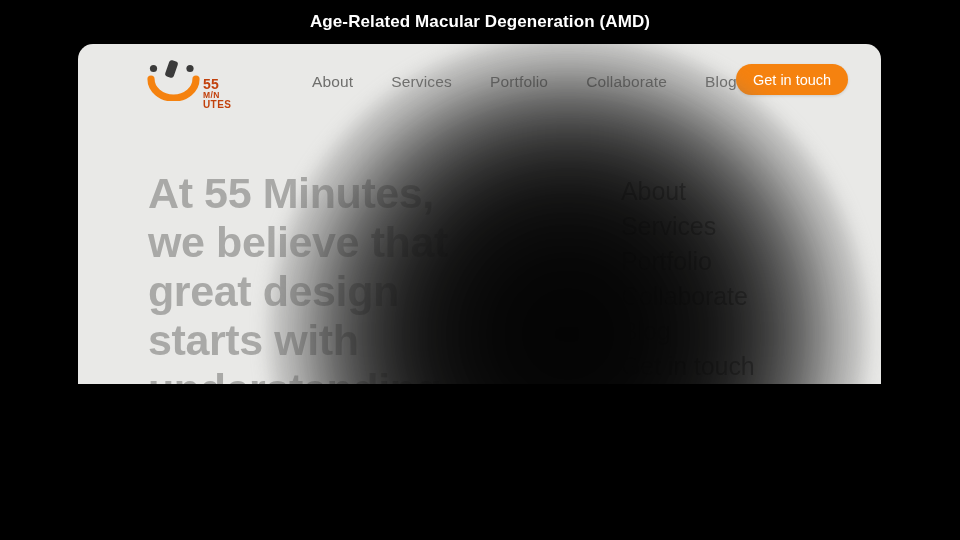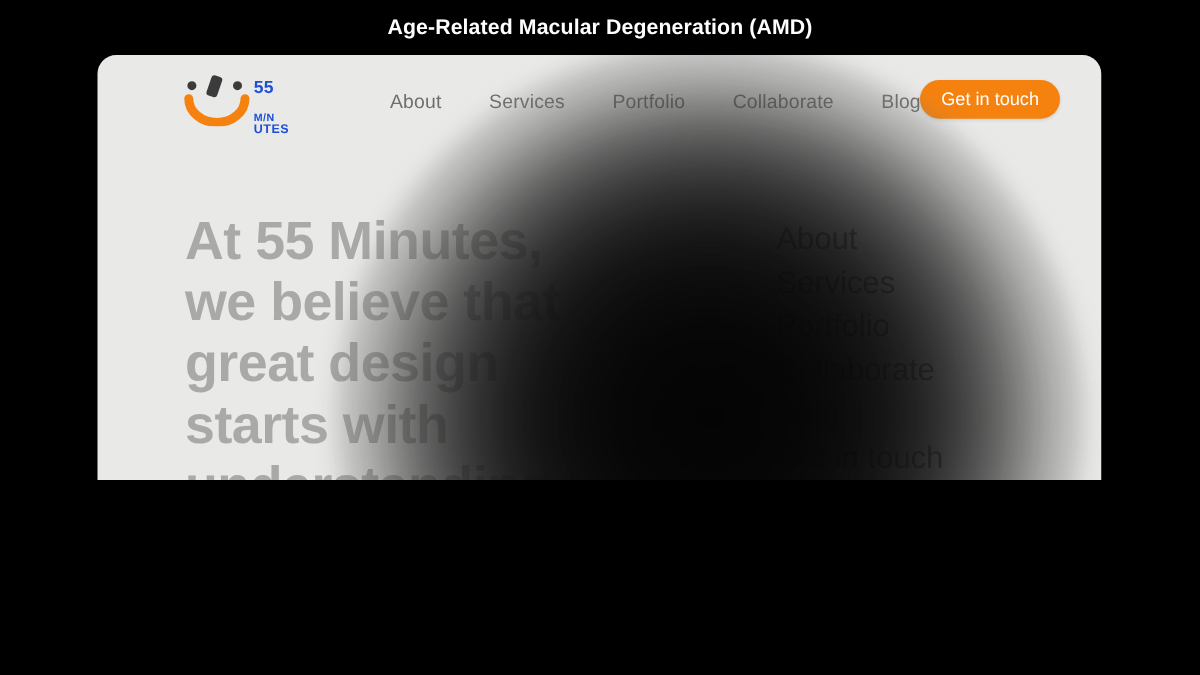--- a/index.html
+++ b/index.html
@@ -71,29 +71,29 @@
   #logo-mark {
     position: absolute;
     left: 0;
     top: 2px;
     width: 57px;
     height: 42px;
   }
   #logo-word {
     position: absolute;
     left: 58px;
-    top: 5px;
+    top: 20px;
     width: 52px;
-    color: #1d4ed8;
+    color: #c2410c;
     font-family: "Liberation Sans", sans-serif;
     font-weight: bold;
     line-height: 1.02;
   }
   .logo-line-1 { font-size: 14px; letter-spacing: 0.2px; }
-  .logo-line-2 { font-size: 8.5px; letter-spacing: 0.4px; margin-top: 14px; }
+  .logo-line-2 { font-size: 8.5px; letter-spacing: 0.4px; }
   .logo-line-3 { font-size: 10px; letter-spacing: 0.4px; }
 
   
   #top-nav {
     position: absolute;
     left: 234px;
     top: 25px;
     height: 26px;
     display: flex;
     align-items: center;

